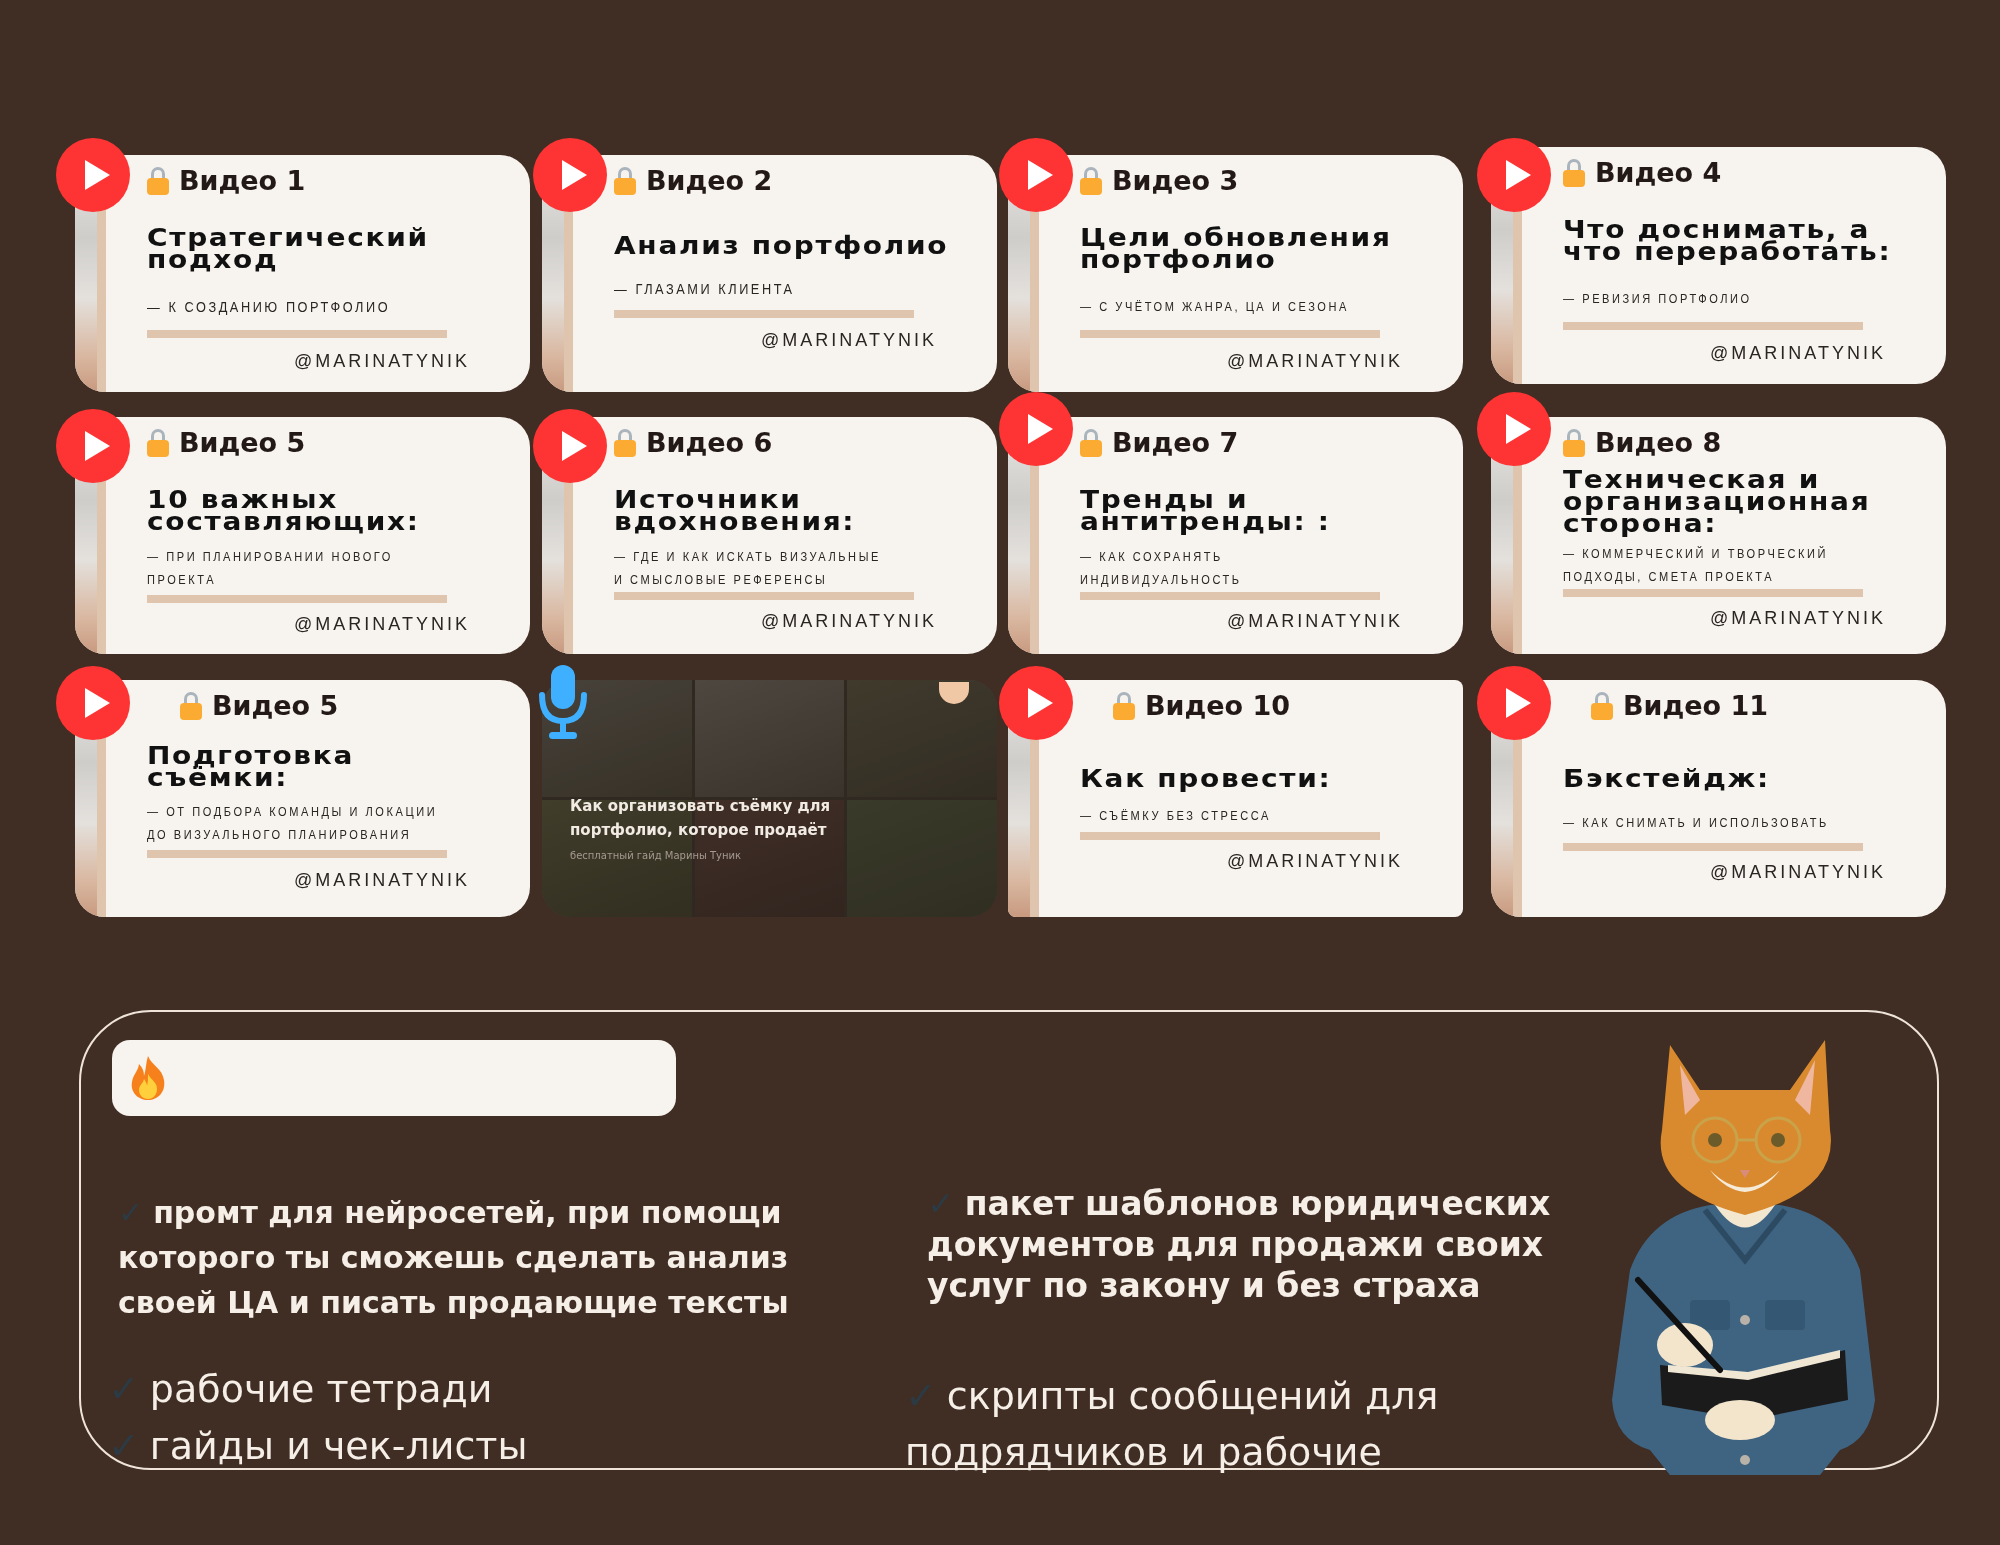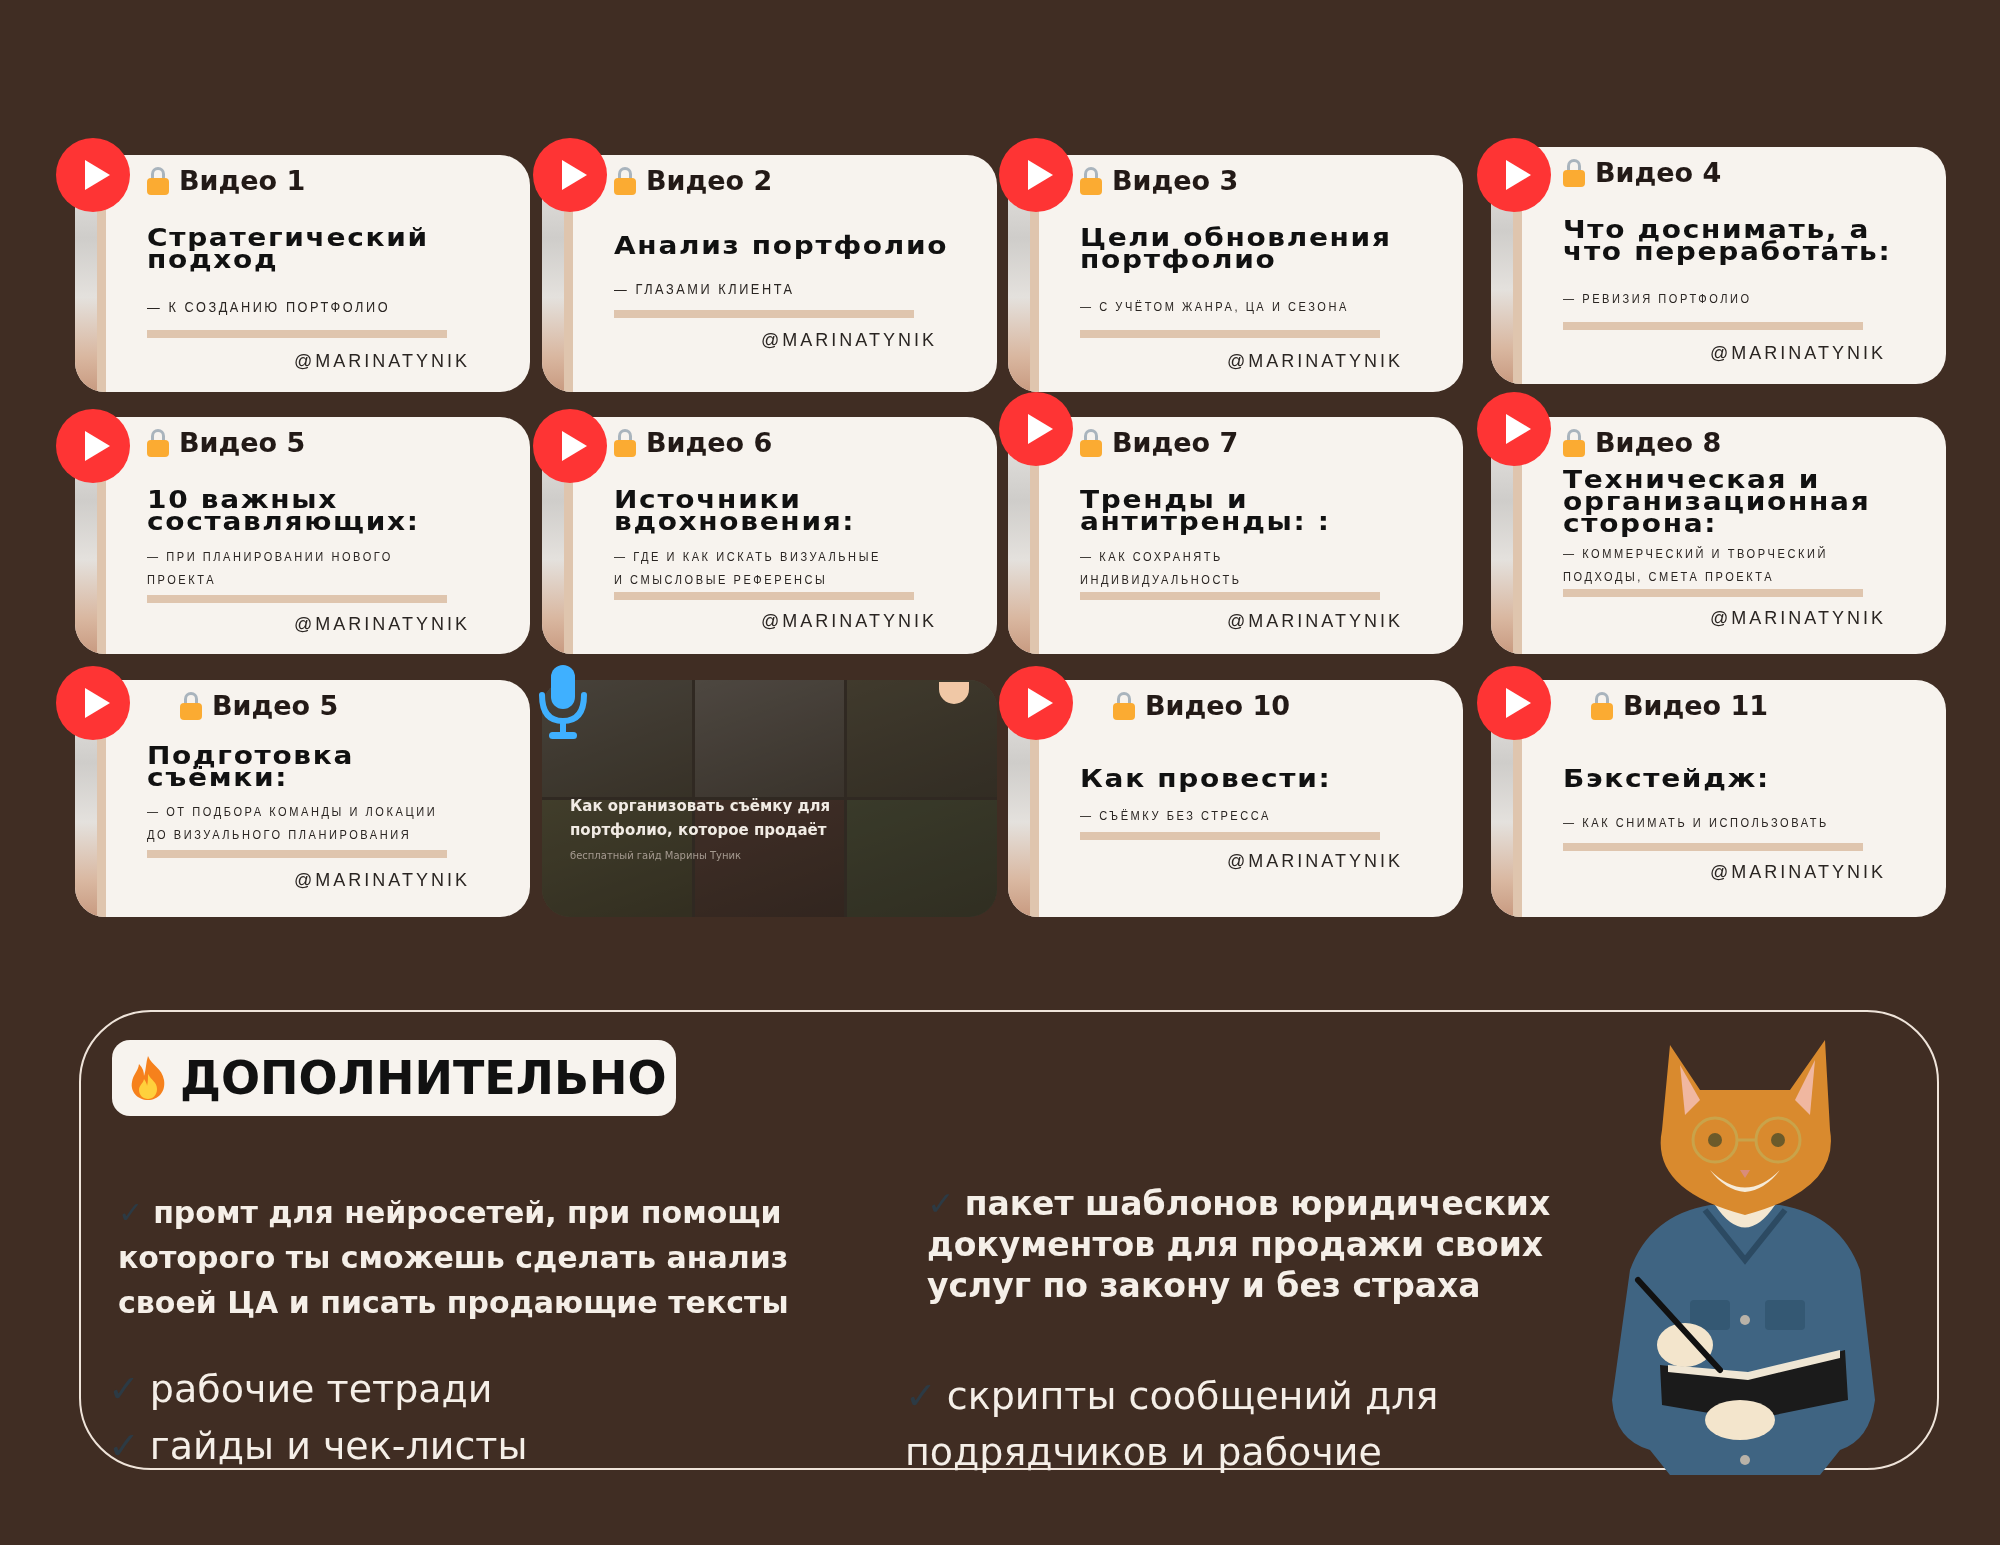--- a/index.html
+++ b/index.html
@@ -231,21 +231,21 @@
 портфолио, которое продаёт</div>
   <div class="gcredit">бесплатный гайд Марины Туник</div>
 </div>
 <svg class="mic" viewBox="0 0 52 76">
   <rect x="14" y="0" width="24" height="44" rx="12" fill="#3fb0ff"></rect>
   <path d="M5 30 Q5 56 26 56 Q47 56 47 30" fill="none" stroke="#3fb0ff" stroke-width="6" stroke-linecap="round"></path>
   <rect x="23" y="56" width="6" height="12" fill="#3fb0ff"></rect>
   <rect x="12" y="67" width="28" height="7" rx="3.5" fill="#3fb0ff"></rect>
 </svg>
 
-<div class="card" style="left:1008px; top:680px;">
+<div class="card" style="left:1008px; top:680px;border-radius:8px;">
   <div class="photo"></div>
   <div class="stripe"></div>
   <div class="head" style="left:105px;">
       <span class="lock">
         <span class="shackle"></span>
         <span class="body"></span>
       </span>
       <span class="video-label">Видео 10</span>
     </div>
   <div class="title" style="top:88px;">Как провести:</div>
@@ -272,21 +272,20 @@
 </div>
 <div class="play" style="left:1477px; top:666px;"></div>
 
 <div class="extra-box"></div>
 
 <div class="pill">
   <svg class="fire" viewBox="0 0 44 48">
     <path d="M22 2 C26 12 36 14 38 26 C40 38 32 46 22 46 C12 46 4 38 6 28 C7 20 12 18 13 10 C17 14 18 18 18 22 C20 16 20 8 22 2 Z" fill="#f6811c"></path>
     <path d="M22 20 C25 26 31 28 31 35 C31 41 27 45 22 45 C17 45 13 41 13 36 C13 31 17 30 18 25 C20 28 21 30 21 32 C22 28 22 24 22 20 Z" fill="#ffd03c"></path>
   </svg>
-  <span class="pill-label">ДОПОЛНИТЕЛЬНО</span>
 </div>
 
 <div class="bullet bold" style="left:118px; top:1145px;">
   <span class="check">✓</span><span>промт для нейросетей, при помощи
 которого ты сможешь сделать анализ
 своей ЦА и писать продающие тексты</span>
 </div>
 <div class="bullet light" style="left:108px; top:1305px;">
   <span class="check">✓</span><span>рабочие тетради</span>
 </div>

